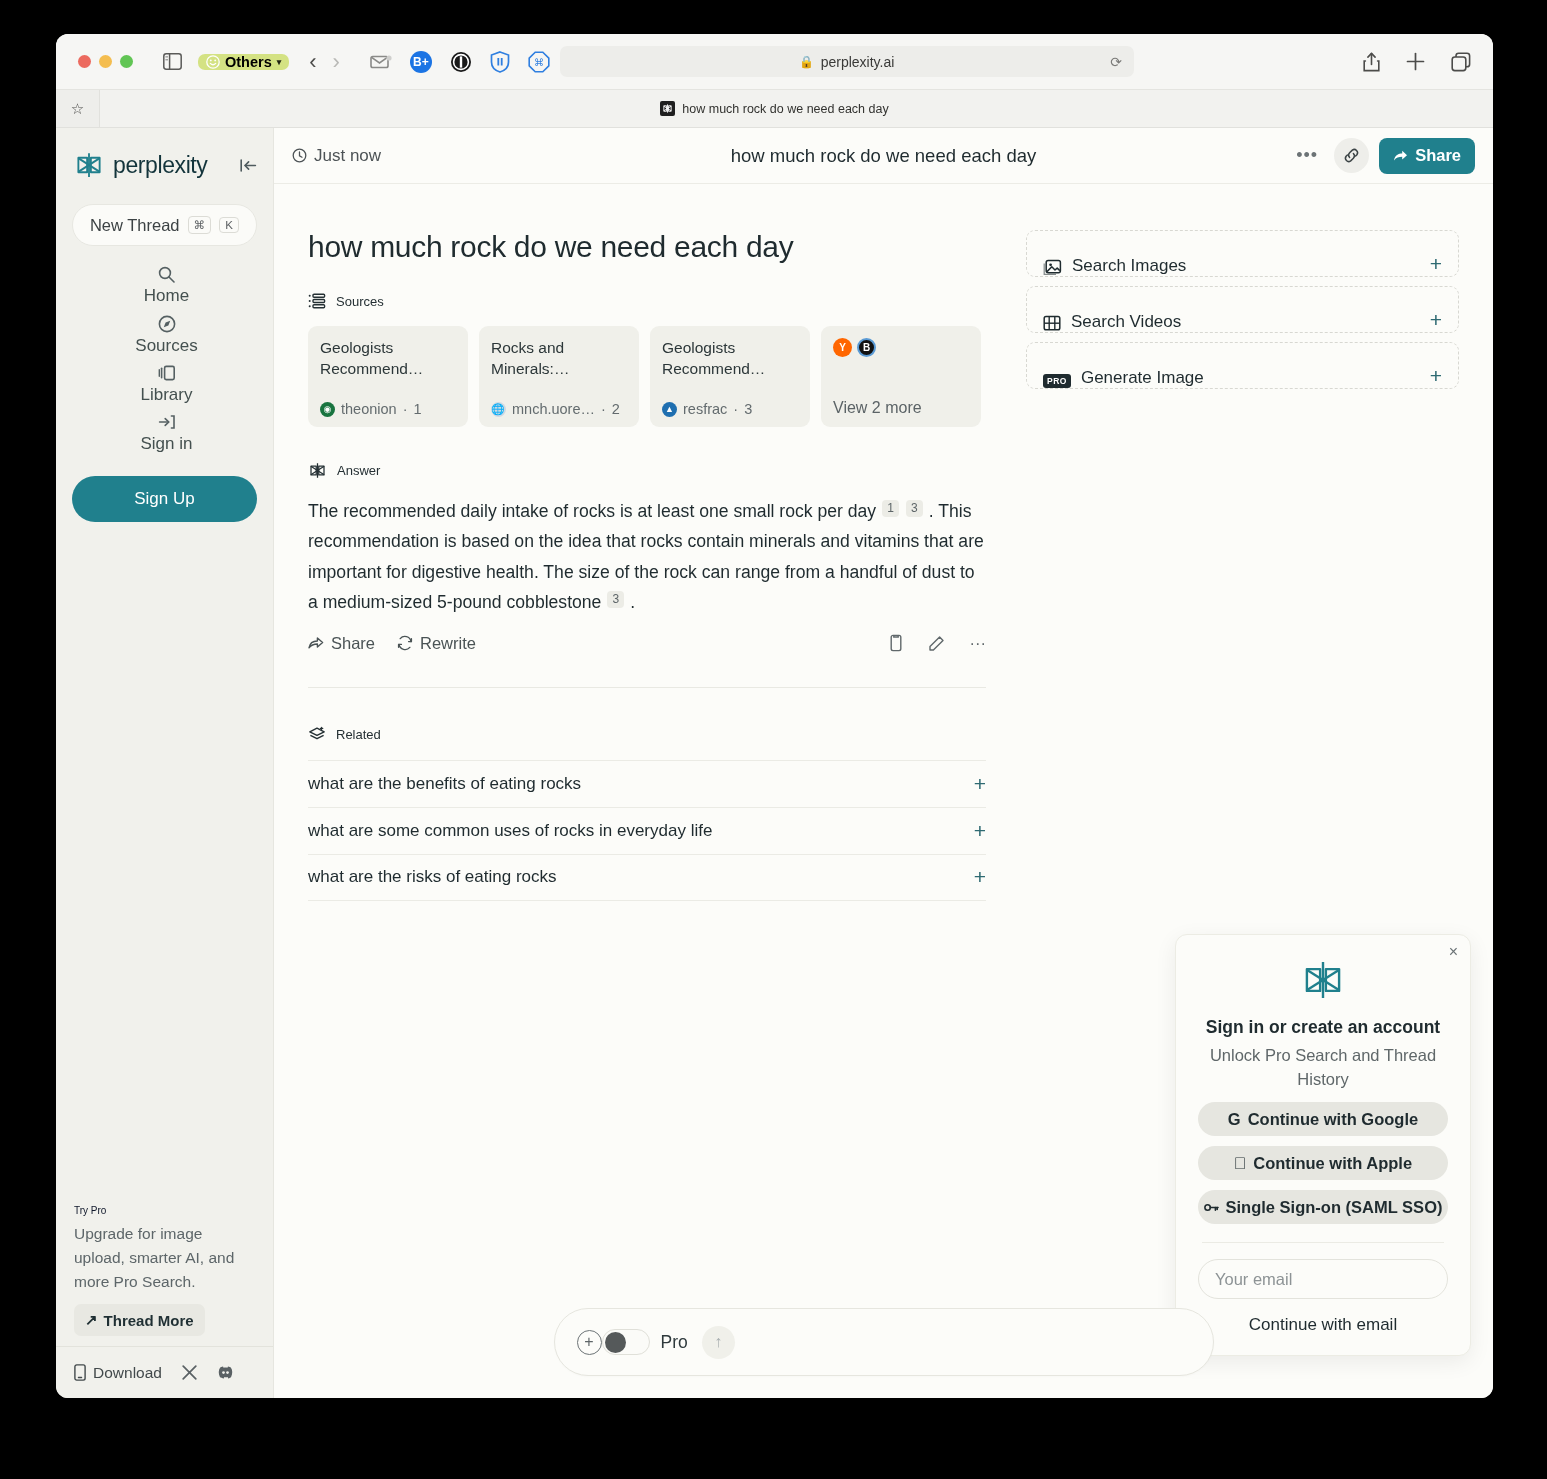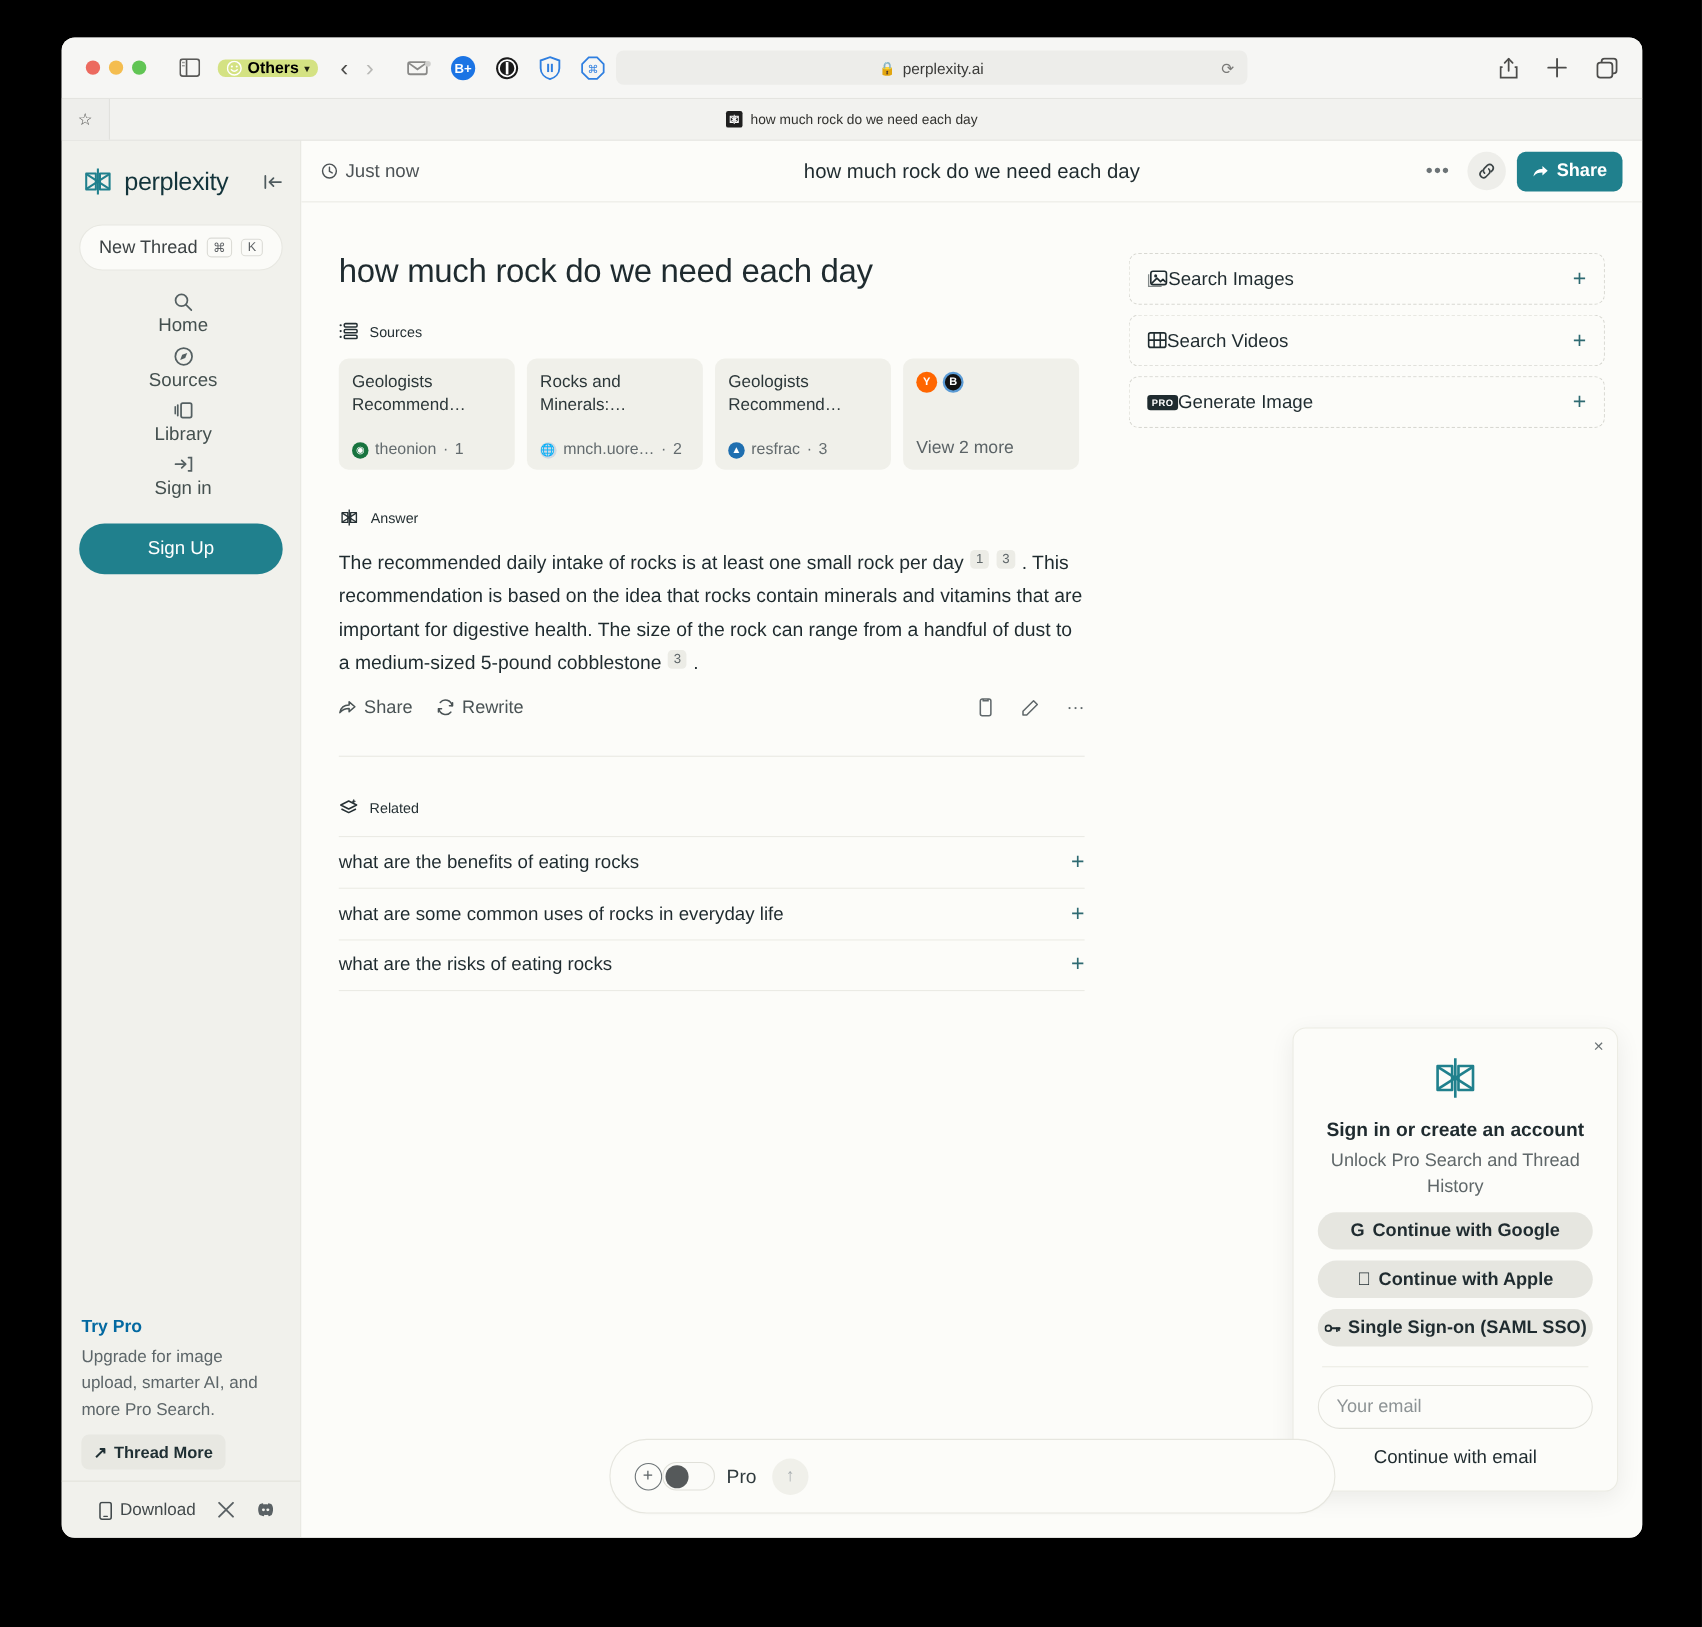--- a/index.html
+++ b/index.html
@@ -144,37 +144,37 @@
     margin-top: 14px;
     height: 46px;
     background: #20808d;
     color: #ffffff;
     border-radius: 23px;
     display: flex; align-items: center; justify-content: center;
     font-size: 17px; font-weight: 500;
   }
   .sidebar-spacer { flex: 1; }
   .try-pro { padding: 0 2px 10px 2px; }
-  .try-pro h4 { font-size: 16px; color: #0369a1; font-weight: 700; margin-bottom: 6px; }
+  .try-pro h4 { font-size: 10px; color: #0f172a; font-weight: 400; margin-bottom: 6px; }
   .try-pro p { font-size: 15.5px; color: #5d6669; line-height: 1.55; }
   .learn-more {
     margin-top: 10px;
     display: inline-flex; align-items: center; gap: 6px;
     background: #e8e8e2; border-radius: 7px;
     padding: 7px 11px;
     font-size: 15px; color: #1f2f33; font-weight: 700;
   }
   .sidebar-footer {
     border-top: 1px solid #e3e3dc;
     height: 52px;
     display: flex; align-items: center; gap: 20px;
     margin: 0 -16px; padding: 0 18px;
     font-size: 15.5px; color: #42494b;
   }
-  .sidebar-footer .dl { display: flex; align-items: flex-end; gap: 7px; margin-left: 16px; }
+  .sidebar-footer .dl { display: flex; align-items: center; gap: 7px; }
   .sidebar-footer .soc { color: #5a6164; font-size: 15px; }
   
   .main { flex: 1; display: flex; flex-direction: column; position: relative; background: #fcfcf9; }
   .thread-header {
     height: 56px;
     border-bottom: 1px solid #ececE6;
     display: flex; align-items: center;
     padding: 0 18px 0 18px;
     position: relative;
   }
@@ -266,25 +266,25 @@
     display: flex; align-items: center;
     font-size: 17px; color: #1f2b2f;
   }
   .related-item:last-child { border-bottom: 1px solid #ebebE5; }
   .related-item .plus { margin-left: auto; color: #2e6a72; font-size: 21px; font-weight: 300; }
   
   .media-card {
     border: 1px dashed #d8d8d2;
     border-radius: 9px;
     height: 47px;
-    display: flex; align-items: center;
+    display: flex; align-items: flex-end;
     padding: 0 16px;
     margin-bottom: 9px;
     font-size: 17px; color: #1f2b2f;
-    gap: 0;
+    gap: 10px;
   }
   .media-card .plus { margin-left: auto; color: #2e6a72; font-size: 21px; font-weight: 300; }
   .pro-badge {
     background: #1f2b2f; color: #fff;
     font-size: 8.5px; font-weight: 700;
     border-radius: 3px; padding: 2px 4px;
     letter-spacing: .5px;
   }
   
   .askbar-wrap {

